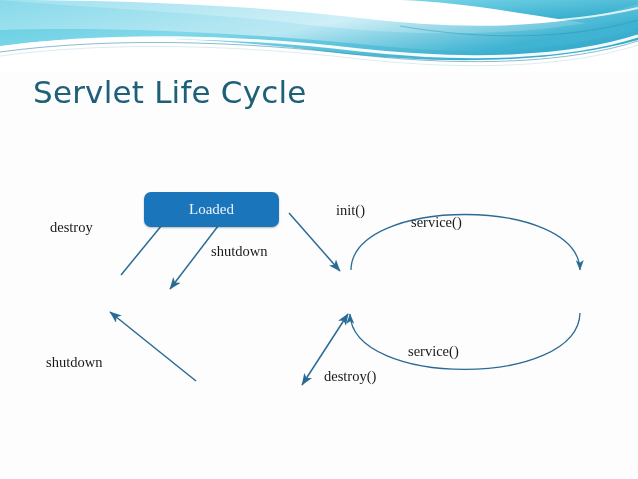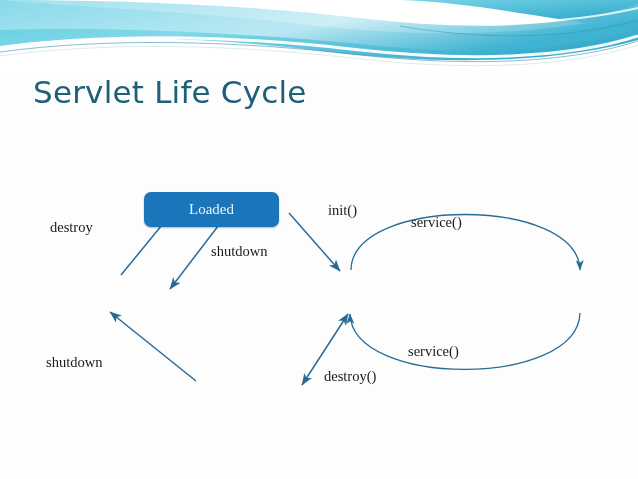--- a/index.html
+++ b/index.html
@@ -65,21 +65,21 @@
   }
   .node-unloaded   { left: 38px;  top: 274px; width: 128px; height: 36px; }
   .node-loaded     { left: 144px; top: 176px; width: 135px; height: 35px; margin-top: 16px; }
   .node-initialized{ left: 283px; top: 274px; width: 132px; height: 36px; }
   .node-servicing  { left: 470px; top: 274px; width: 130px; height: 36px; }
   .node-destroyed  { left: 172px; top: 382px; width: 128px; height: 36px; }
 
   .lbl-startup    { left: 50px;  top: 219px; }
   .lbl-shutdown-1 { left: 211px; top: 243px; }
   .lbl-shutdown-2 { left: 46px;  top: 354px; }
-  .lbl-init       { left: 328px; top: 202px; }
+  .lbl-init       { left: 336px; top: 202px; }
   .lbl-service-1  { left: 411px; top: 214px; }
   .lbl-service-2  { left: 408px; top: 343px; }
   .lbl-destroy    { left: 324px; top: 368px; }
 </style>
 </head>
 <body>
 
 <div id="slide">
 
   <div id="banner">

